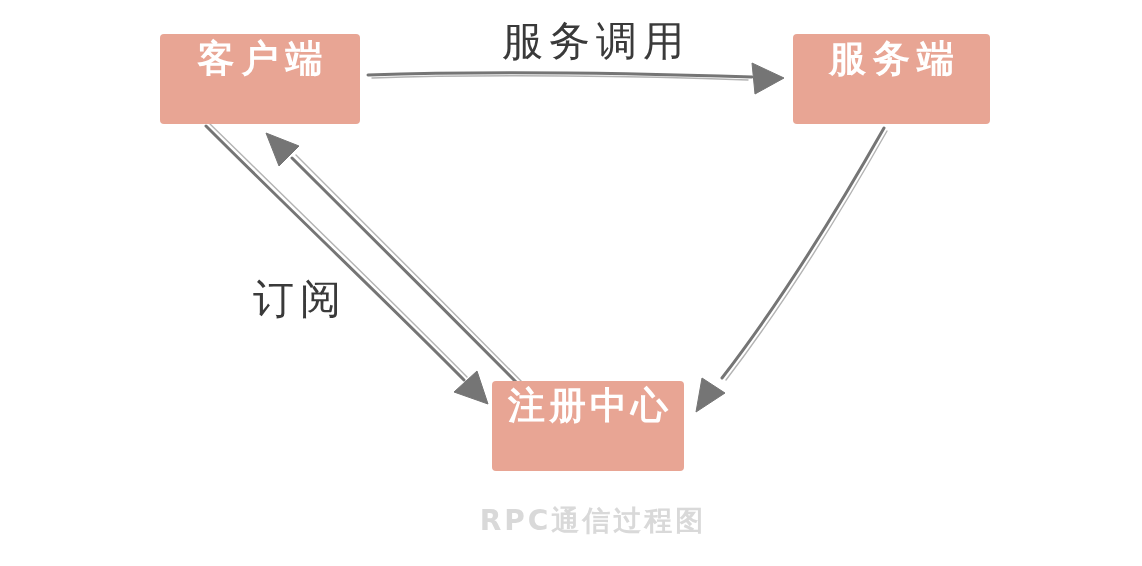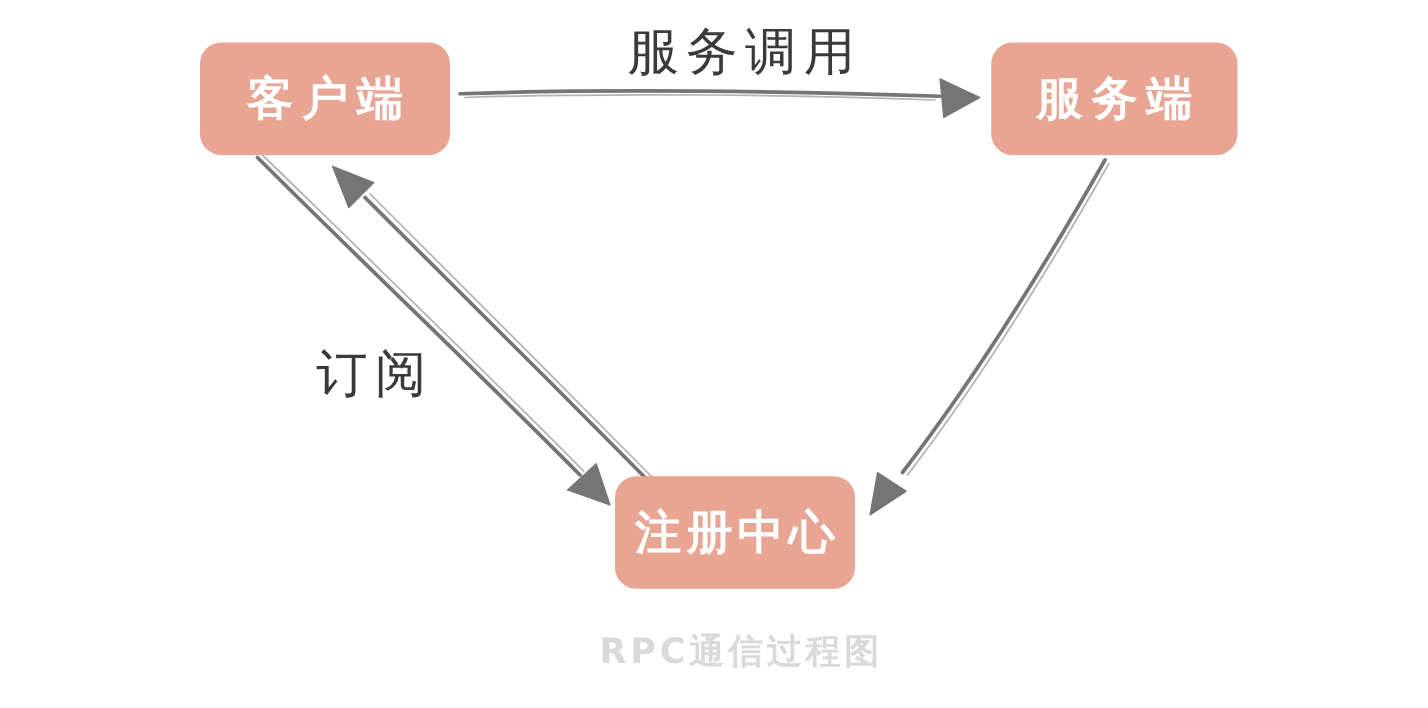--- a/index.html
+++ b/index.html
@@ -30,23 +30,23 @@
   .arrow-head {
     fill: var(--arrow, #6b6b6b);
     stroke: var(--arrow, #6b6b6b);
     stroke-width: 1;
     stroke-linejoin: round;
   }
   .node {
     position: absolute;
     background: var(--node-fill, #E8A594);
     color: var(--node-text, #ffffff);
-    border-radius: 17px;
+    border-radius: 4px;
     display: flex;
-    align-items: center;
+    align-items: flex-start;
     justify-content: center;
     font-size: 37px;
     font-weight: bold;
     letter-spacing: 7px;
     text-indent: 7px;
     white-space: nowrap;
   }
   .node-client   { left: 160px; top: 34px;  width: 200px; height: 90px; }
   .node-server   { left: 793px; top: 34px;  width: 197px; height: 90px; }
   .node-registry { left: 492px; top: 381px; width: 192px; height: 90px; letter-spacing: 4px; text-indent: 4px; }

